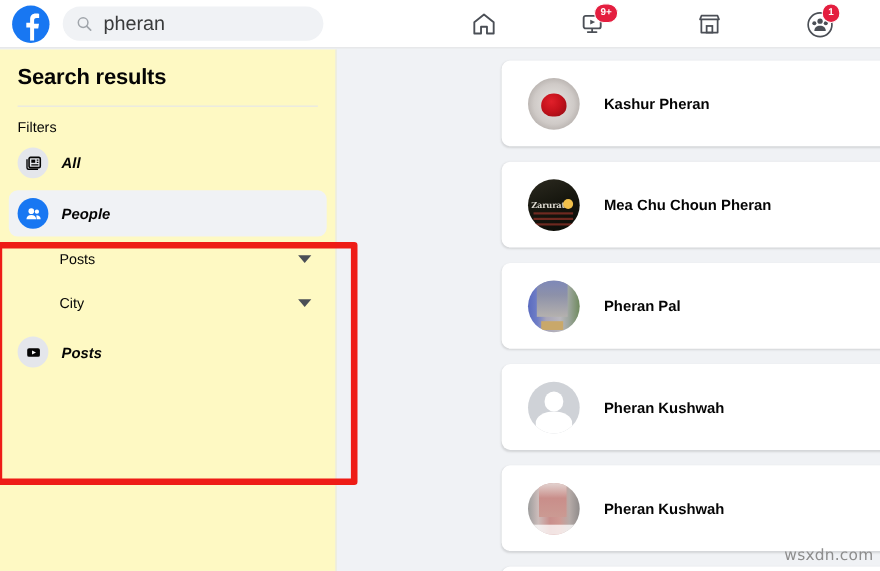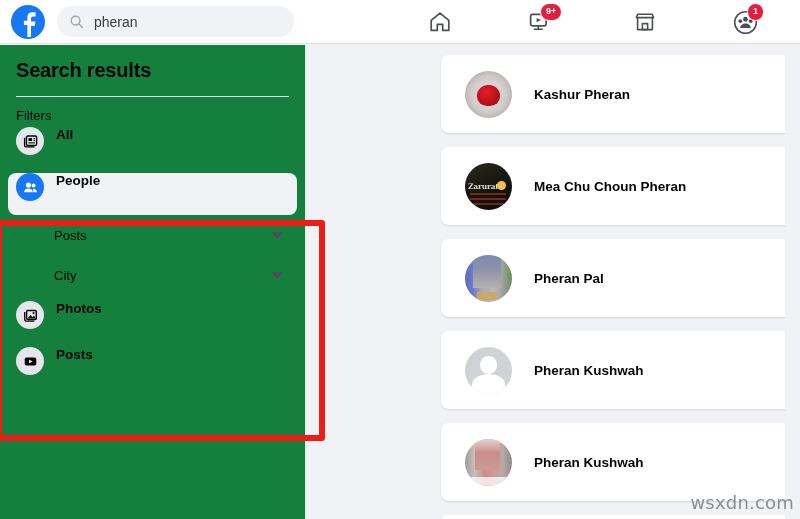--- a/index.html
+++ b/index.html
@@ -29,21 +29,21 @@
   .search-pill {
     margin-left: 12px;
     width: 237px; height: 31px; border-radius: 18px;
     background: #f0f2f5;
     display: flex; align-items: center;
     padding: 0 12px;
     flex: 0 0 auto;
   }
   .search-pill .s-icon { width: 15px; height: 15px; flex: 0 0 auto; opacity: .55; }
   .search-text {
-    margin-left: 10px; font-size: 14px; color: #3a3b3c;
+    margin-left: 10px; font-size: 18px; color: #3a3b3c;
     white-space: nowrap; overflow: hidden;
   }
   .header-nav {
     position: absolute; left: 400px; top: 0; height: 44px;
     width: 400px;
     display: flex; align-items: center;
   }
   .nav-btn {
     position: absolute; top: 6px;
     width: 40px; height: 32px;
@@ -58,43 +58,44 @@
     line-height: 1;
     padding: 3px 5px 4px 5px;
     min-width: 17px; text-align: center;
     border: 1.5px solid #fff;
   }
 
   
   .sidebar {
     position: absolute; top: 45px; left: 0;
     width: 306px; height: 474px;
-    background: #15803d;
+    background: #fef9c3;
     border-right: 1px solid #e4e6eb;
     padding: 0 8px;
   }
   .page-title {
     font-size: 20px; font-weight: bold; color: #050505;
     padding: 14px 8px 0 8px;
     letter-spacing: -.2px;
   }
   .hr {
     height: 1px; background: #e4e6eb;
     margin: 14px 8px 0 8px;
   }
   .filters-label {
     font-size: 13px; color: #050505; font-weight: 500;
     padding: 11px 8px 0 8px;
   }
   .filter-row {
-    display: flex; align-items: flex-start;
+    display: flex; align-items: center;
     height: 42px;
     border-radius: 8px;
     padding: 0 8px;
     margin-top: 4px;
+    font-style: italic;
   }
   .filter-row.active { background: #f0f2f5; }
   .f-icon {
     width: 28px; height: 28px; border-radius: 50%;
     background: #e4e6eb;
     display: flex; align-items: center; justify-content: center;
     flex: 0 0 auto;
   }
   .f-icon.blue { background: #1877f2; }
   .f-icon svg { display: block; }
@@ -133,21 +134,21 @@
     left: -4px; top: 220px;
     width: 329px; height: 221px;
     border: 6px solid #ee1c16;
     border-radius: 3px;
     pointer-events: none;
     z-index: 9;
   }
 
   
   .results {
-    position: absolute; top: 45px; left: 292px;
+    position: absolute; top: 45px; left: 307px;
     width: 493px; height: 474px;
     overflow: hidden;
   }
   .card {
     position: absolute; left: 149px;
     width: 400px; height: 78px;
     background: #ffffff;
     border-radius: 8px;
     box-shadow: 0 1px 2px rgba(0,0,0,.12);
     display: flex; align-items: center;
@@ -219,21 +220,21 @@
     content:""; position:absolute; left:22%; top:2%; width:52%; height:66%;
     background: linear-gradient(180deg,#e3d4d1 0%, #c98e8a 45%, #cb9a93 100%);
   }
   .av-pink::after {
     content:""; position:absolute; left:0; bottom:0; width:100%; height:18%;
     background: rgba(255,255,255,.75);
   }
 
   .watermark {
     position: absolute; right: 6px; bottom: 6px;
-    font-size: 18px; color: #8d8d8d;
+    font-size: 14px; color: #8d8d8d;
     font-family: "DejaVu Sans", sans-serif;
     letter-spacing: .2px;
     z-index: 12;
   }
 </style>
 </head>
 <body>
 
 <div id="app">
 
@@ -329,31 +330,20 @@
       <span class="sub-label">Posts</span>
       <span class="caret"></span>
     </div>
 
 
     <div class="sub-row">
       <span class="sub-label">City</span>
       <span class="caret"></span>
     </div>
 
-    <div class="filter-row" style="margin-top:6px;">
-      <div class="f-icon">
-        <svg width="17" height="17" viewBox="0 0 20 20">
-          <rect x="5.4" y="4.2" width="11.4" height="10.4" rx="1.4" fill="none" stroke="#050505" stroke-width="1.7"></rect>
-          <path d="M6.6 13.4 10 9.4l2.4 2.6 1.8-2 1.6 3.4z" fill="#050505"></path>
-          <circle cx="13.6" cy="7.2" r="1.2" fill="#050505"></circle>
-          <path d="M3.2 6v9c0 .9.7 1.6 1.6 1.6h9.6" fill="none" stroke="#050505" stroke-width="1.5"></path>
-        </svg>
-      </div>
-      <div class="f-label">Photos</div>
-    </div>
 
     <div class="filter-row">
       <div class="f-icon">
         <svg width="17" height="17" viewBox="0 0 20 20">
           <rect x="3.2" y="5.4" width="13.6" height="9.2" rx="2" fill="#050505"></rect>
           <path d="M8.4 7.8 12.6 10l-4.2 2.2z" fill="#ffffff"></path>
         </svg>
       </div>
       <div class="f-label">Posts</div>
     </div>

